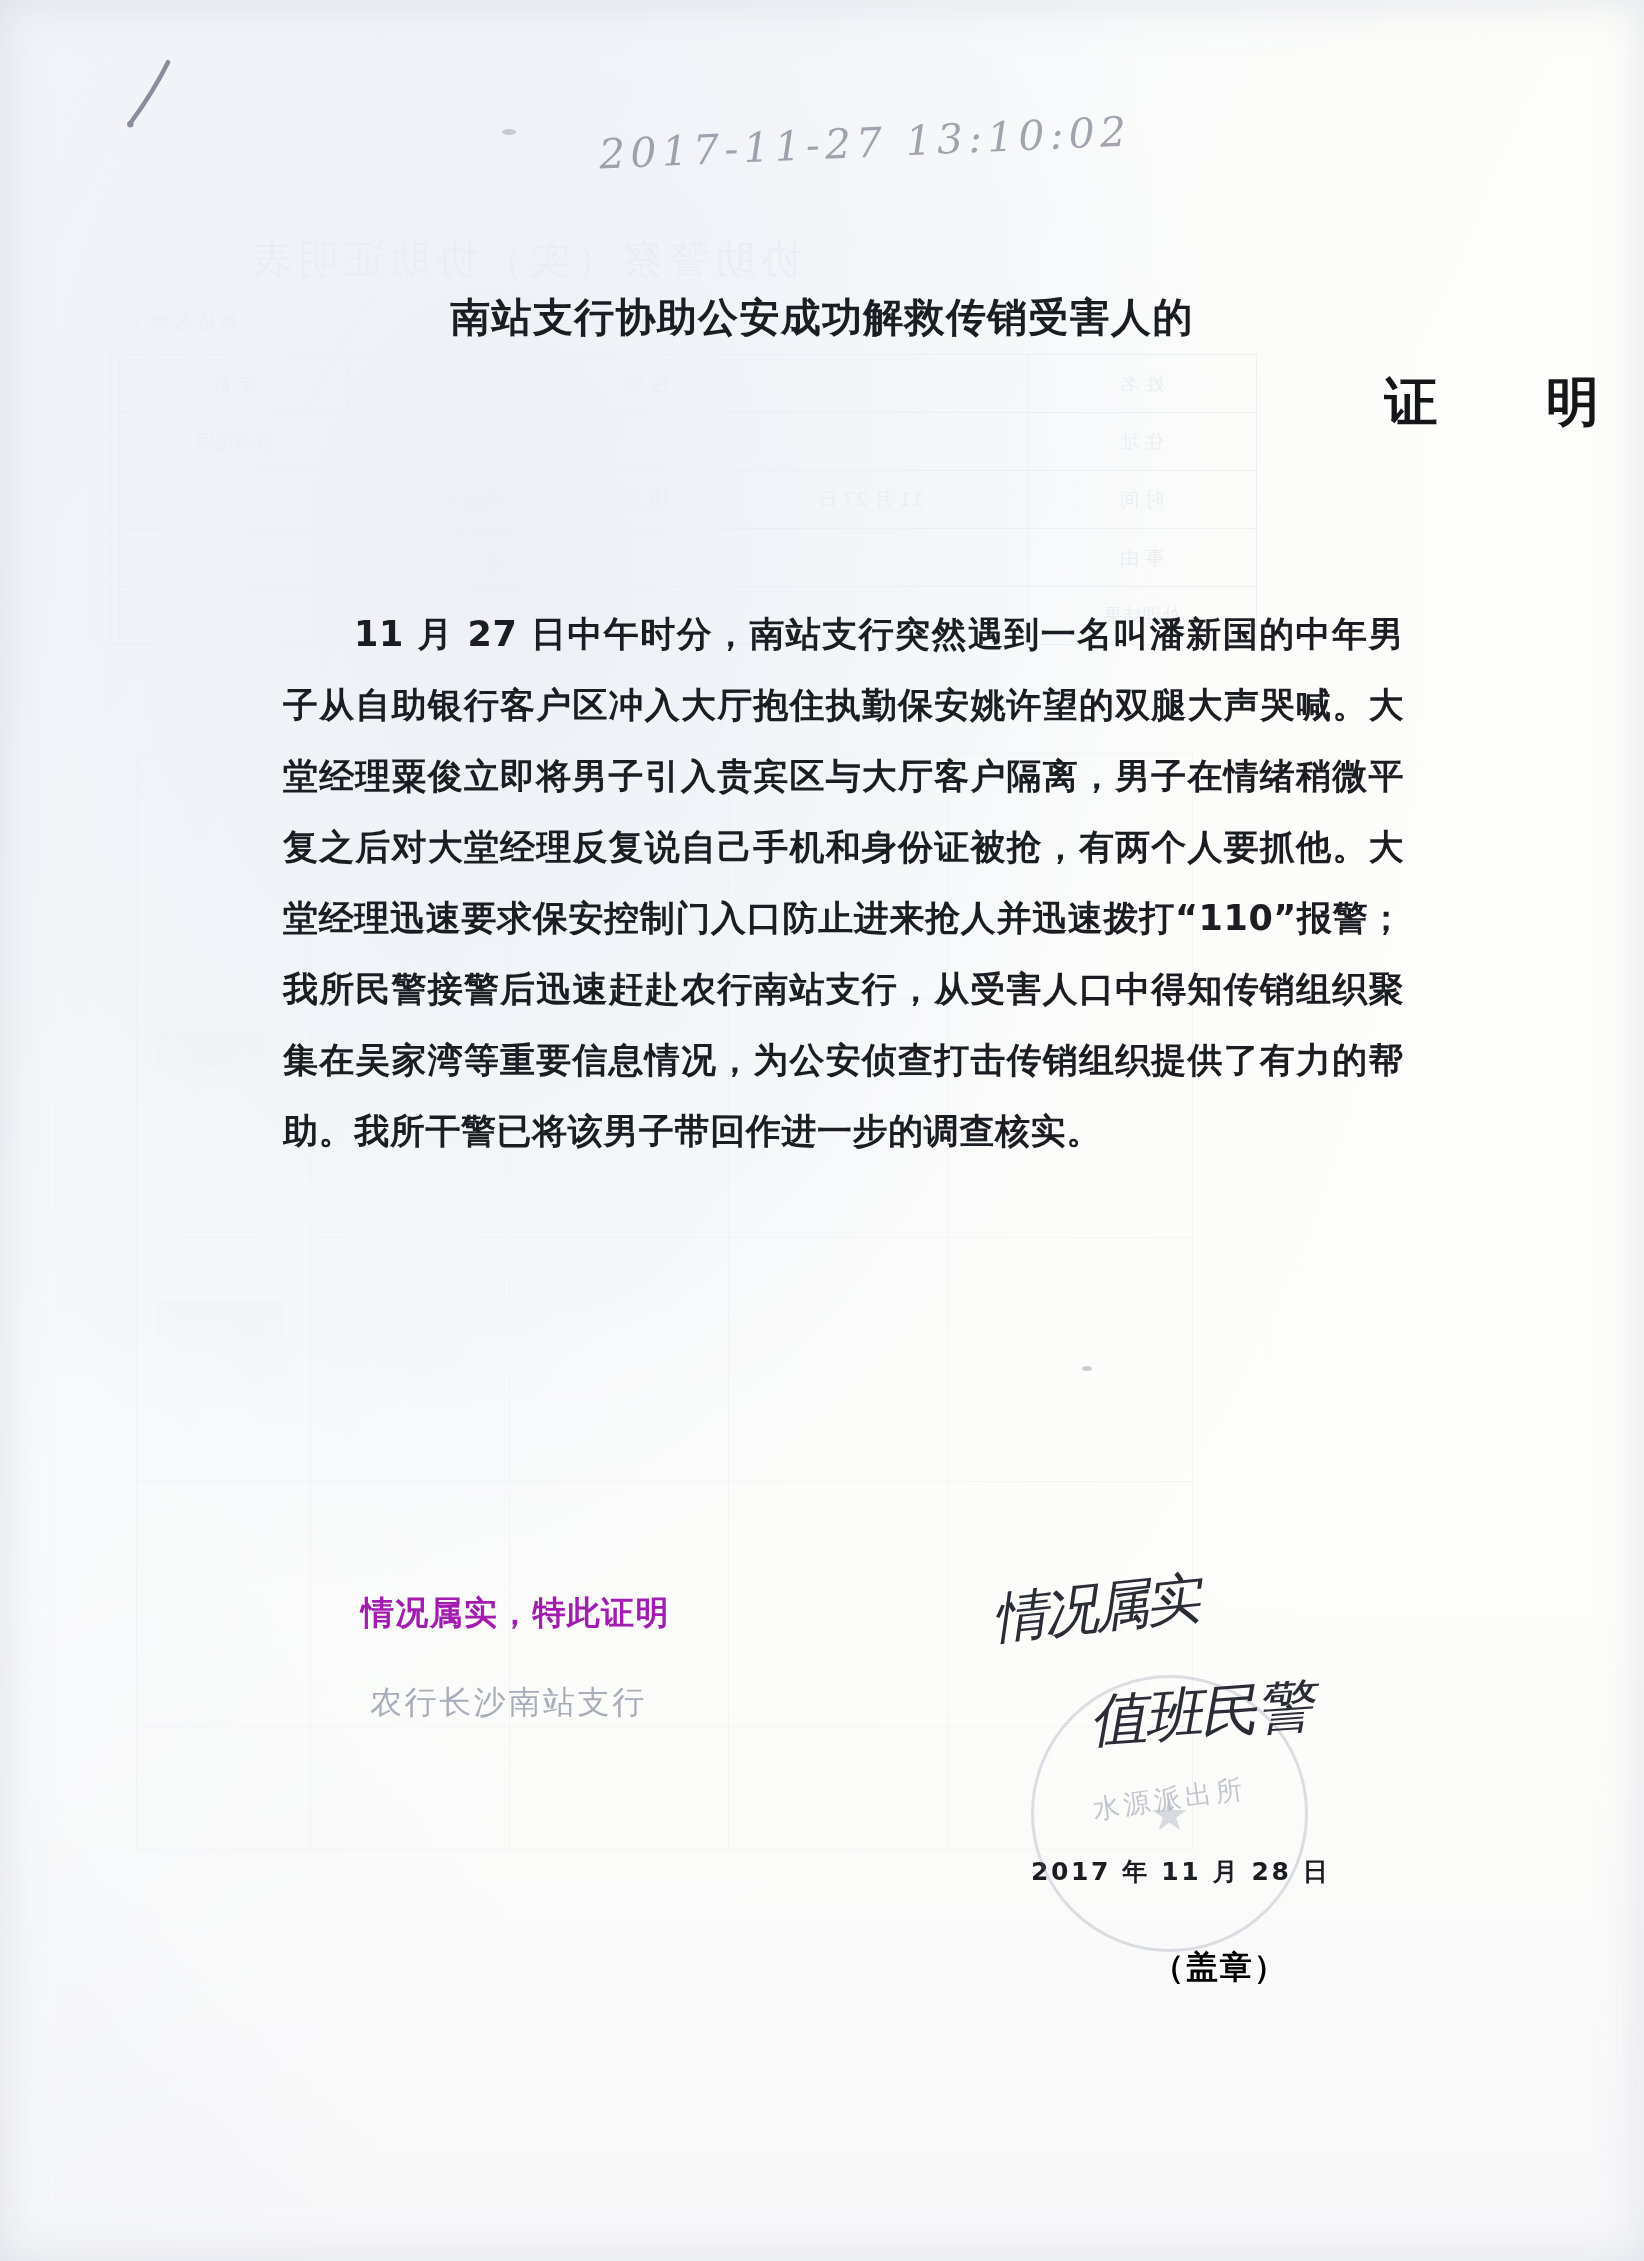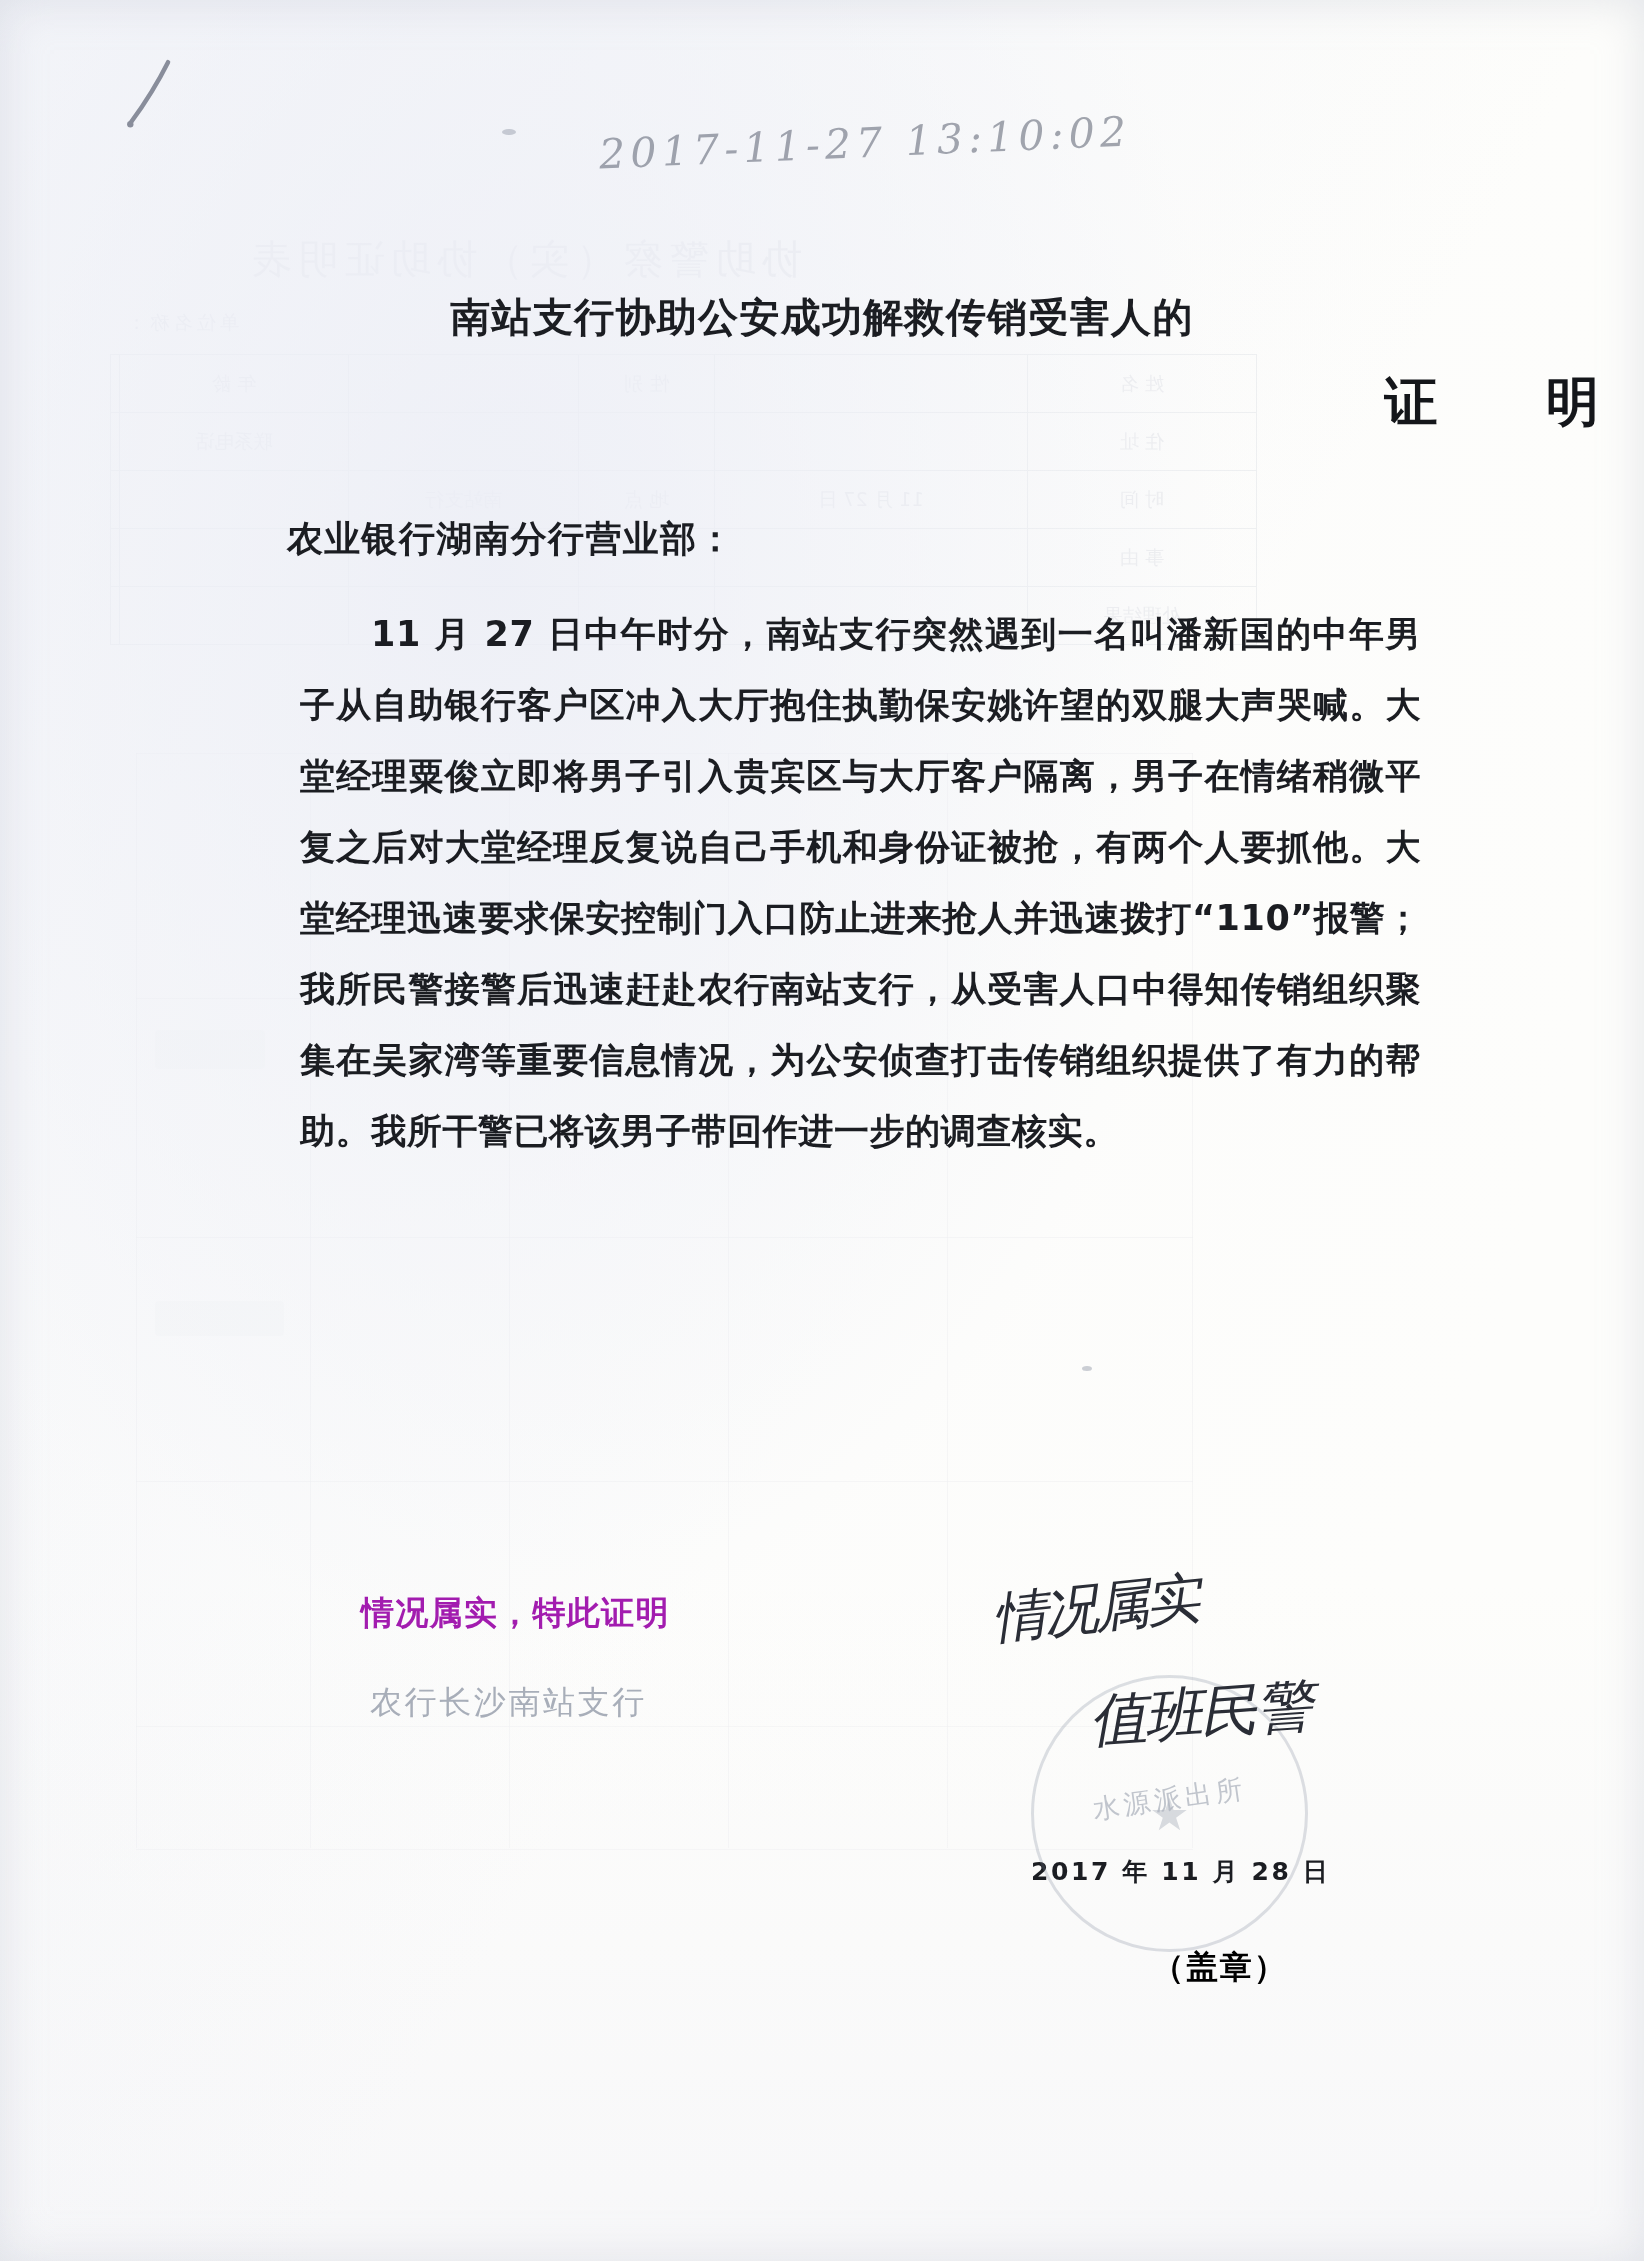--- a/index.html
+++ b/index.html
@@ -180,21 +180,20 @@
     top: 599px;
     width: 1121px;
     font-family: "DejaVu Sans", sans-serif;
     font-weight: bold;
     font-size: 35px;
     line-height: 71px;
     color: #1b1d22;
     text-align: justify;
     text-indent: 71px;
     letter-spacing: 0.6px;
-    margin-left: 17px;
   }
 
   .closing {
     position: absolute;
     left: 361px;
     top: 1591px;
     font-family: "DejaVu Sans", sans-serif;
     font-weight: bold;
     font-size: 33px;
     color: #a21caf;
@@ -376,21 +375,20 @@
     <circle cx="13" cy="103" r="5" fill="#5d6374"></circle>
   </svg>
 
   <div class="speck" style="left:502px; top:129px; width:14px; height:6.4px;"></div>
   <div class="speck" style="left:1082px; top:1366px; width:10.3px; height:5.2px;"></div>
 
   <div class="content">
     <div class="doc-title">南站支行协助公安成功解救传销受害人的</div>
     <div class="doc-title2">证  明</div>
 
-    <div class="salutation">农业银行湖南分行营业部：</div>
 
     <div class="body-text">11 月 27 日中午时分，南站支行突然遇到一名叫潘新国的中年男子从自助银行客户区冲入大厅抱住执勤保安姚许望的双腿大声哭喊。大堂经理粟俊立即将男子引入贵宾区与大厅客户隔离，男子在情绪稍微平复之后对大堂经理反复说自己手机和身份证被抢，有两个人要抓他。大堂经理迅速要求保安控制门入口防止进来抢人并迅速拨打“110”报警；我所民警接警后迅速赶赴农行南站支行，从受害人口中得知传销组织聚集在吴家湾等重要信息情况，为公安侦查打击传销组织提供了有力的帮助。我所干警已将该男子带回作进一步的调查核实。</div>
 
     <div class="closing">情况属实，特此证明</div>
     <div class="org-line">农行长沙南站支行</div>
     <div class="date-line">2017 年 11 月 28 日</div>
     <div class="seal-note">（盖章）</div>
   </div>
 
   <div class="stamp">

